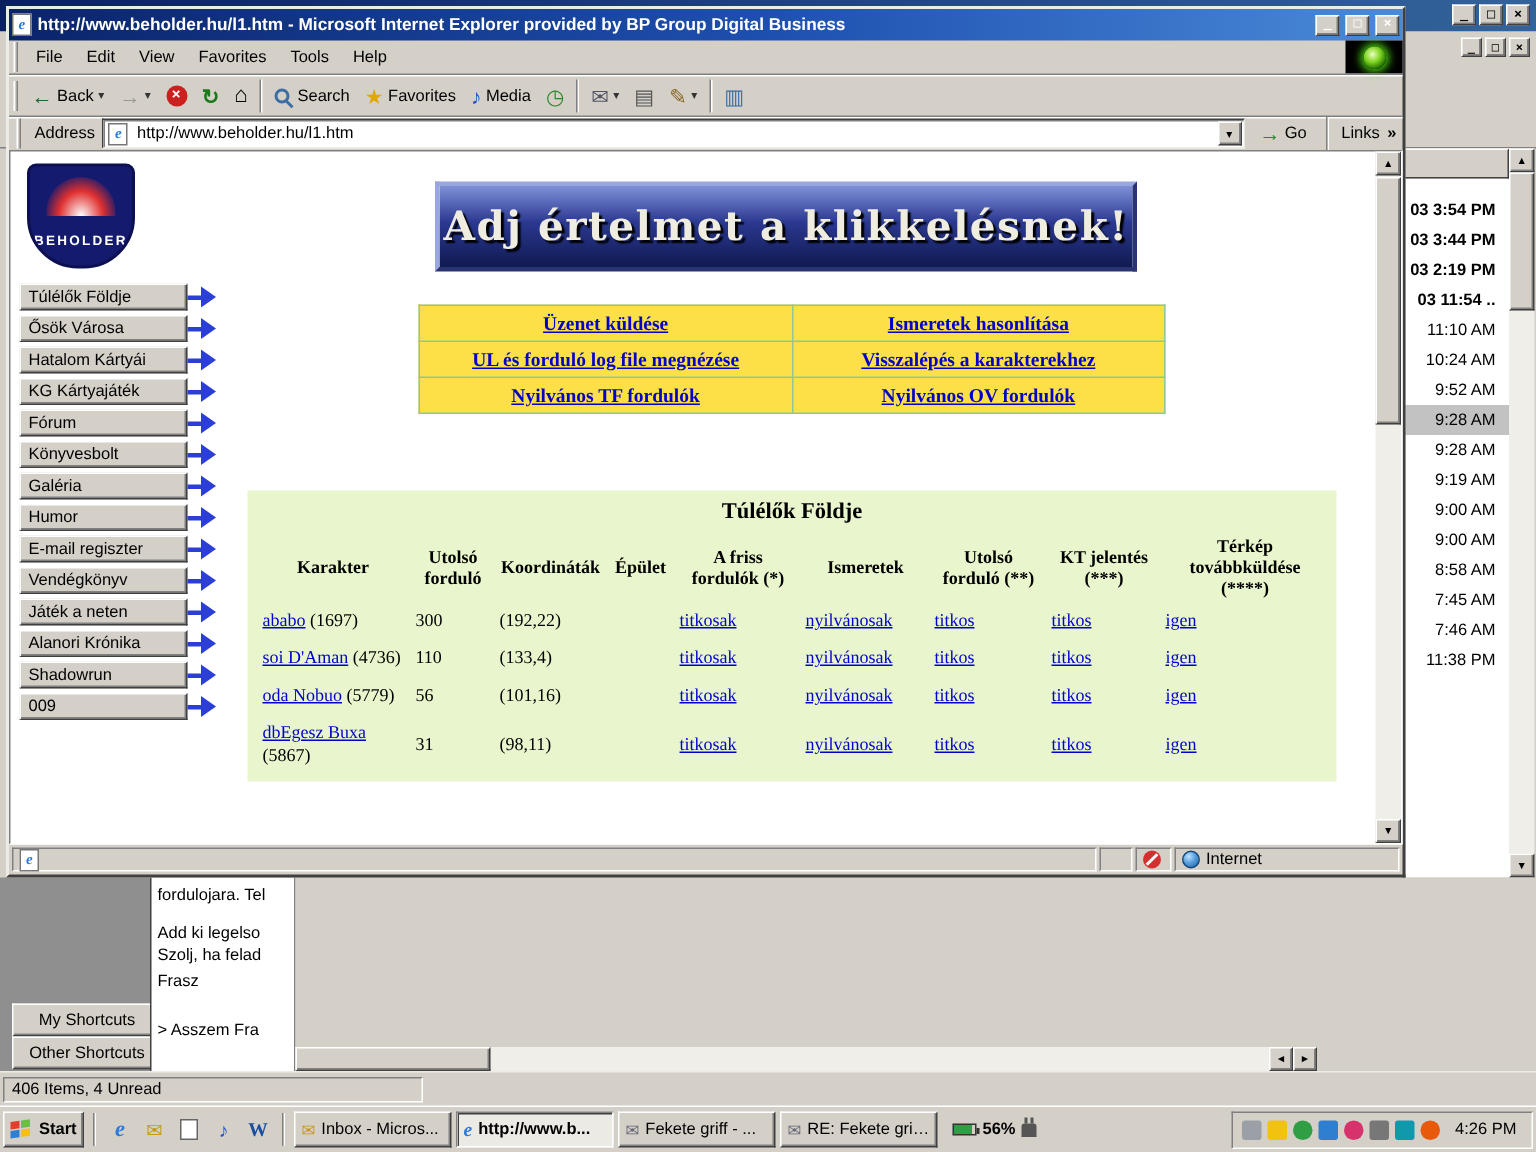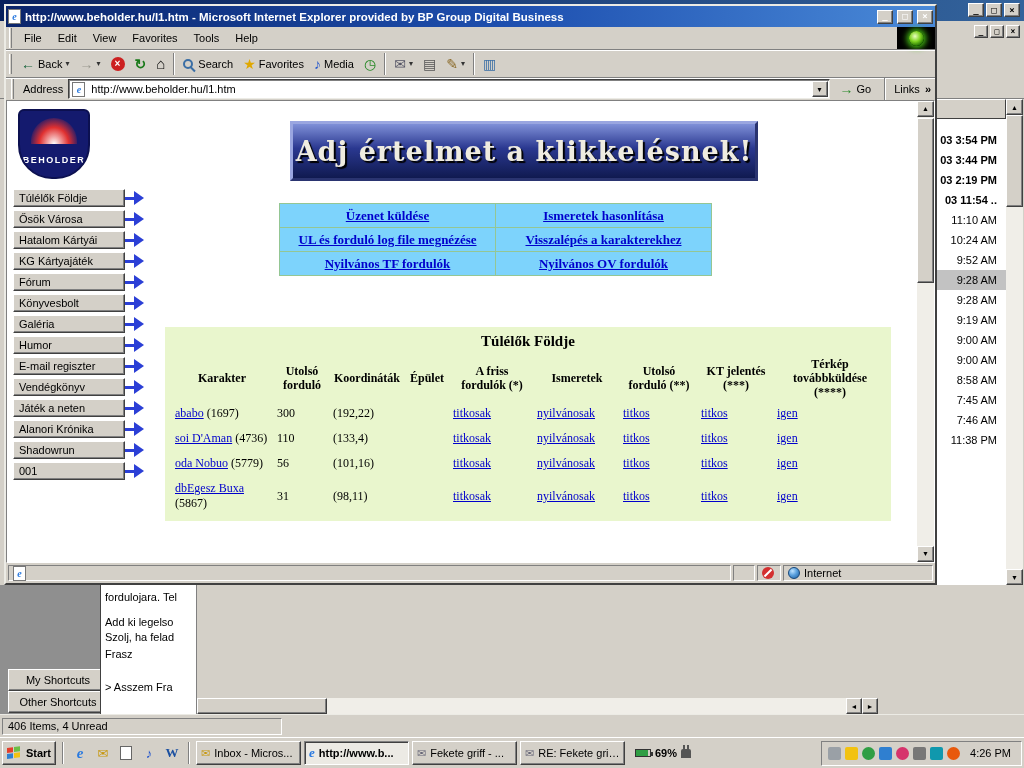--- a/index.html
+++ b/index.html
@@ -97,21 +97,21 @@
           display:flex;align-items:center;justify-content:center;font:bold 27px "DejaVu Serif",serif;
           color:#EFECE0;text-shadow:2px 2px 1px #000;letter-spacing:1px;cursor:pointer;}
   .sidebar{position:absolute;left:6px;top:88px;}
   .sb-item{display:flex;align-items:center;height:18px;margin-bottom:3px;cursor:pointer;}
   .sb-face{width:112px;height:18px;font:11px "Liberation Sans",sans-serif;display:flex;align-items:center;
            padding-left:5px;background:#D4D0C8;border:1px solid;border-color:#fff #404040 #404040 #fff;
            box-shadow:inset -1px -1px 0 #808080;white-space:nowrap;overflow:hidden;}
   .sb-line{width:9px;height:3px;background:#2B3FD6;}
   .sb-tri{width:0;height:0;border:7px solid transparent;border-left:10px solid #2B3FD6;border-right:0;}
   .lnk{color:#0000CC;text-decoration:underline;cursor:pointer;}
-  .qtable{position:absolute;left:272px;top:102px;width:433px;border-collapse:collapse;background:#7dd3fc;
+  .qtable{position:absolute;left:272px;top:102px;width:498px;border-collapse:collapse;background:#fde047;
           font:bold 13px "Liberation Serif",serif;}
   .qtable td{border:1px solid #94C694;text-align:center;height:24px;}
   .dwrap{position:absolute;left:158px;top:226px;width:726px;background:#E9F6CD;padding-bottom:5px;}
   .dtitle{text-align:center;font:bold 15px "Liberation Serif",serif;padding:6px 0;}
   .dtable{width:716px;margin:0 auto;border-collapse:collapse;font:12px "Liberation Serif",serif;}
   .dtable th{font-weight:bold;text-align:center;padding:2px 3px;vertical-align:middle;line-height:1.15;}
   .dtable td{text-align:left;padding:5px 3px;vertical-align:middle;}
   .dtable td.namecell{text-align:left;padding-left:5px;}
 
   
@@ -414,21 +414,21 @@
               <div class="sb-face">Alanori Krónika</div>
               <div class="sb-line"></div>
               <div class="sb-tri"></div>
             </div>
           <div class="sb-item">
               <div class="sb-face">Shadowrun</div>
               <div class="sb-line"></div>
               <div class="sb-tri"></div>
             </div>
           <div class="sb-item">
-              <div class="sb-face">001</div>
+              <div class="sb-face">009</div>
               <div class="sb-line"></div>
               <div class="sb-tri"></div>
             </div>
         </div>
 
         <table class="qtable">
           <tbody>
               <tr>
             <td style="width:50%;"><span class="lnk">Üzenet küldése</span></td>
             <td><span class="lnk">Ismeretek hasonlítása</span></td>
@@ -585,21 +585,21 @@
       <span style="color:#667;">✉</span>
       <span class="lbl">Fekete griff - ...</span>
     </div>
     <div class="raised taskbtn">
       <span style="color:#667;">✉</span>
       <span class="lbl">RE: Fekete grif...</span>
     </div>
 
     <div class="battzone">
       <div class="batt"></div>
-      <span>69%</span>
+      <span>56%</span>
       <div class="plug"></div>
     </div>
 
     <div class="tray">
       <div class="ticon" style="background:#9AA0A6;"></div>
       <div class="ticon" style="background:#F2C211;"></div>
       <div class="ticon" style="background:#2F9E44;border-radius:50%;"></div>
       <div class="ticon" style="background:#2F7FD0;"></div>
       <div class="ticon" style="background:#D6336C;border-radius:50%;"></div>
       <div class="ticon" style="background:#777;"></div>

